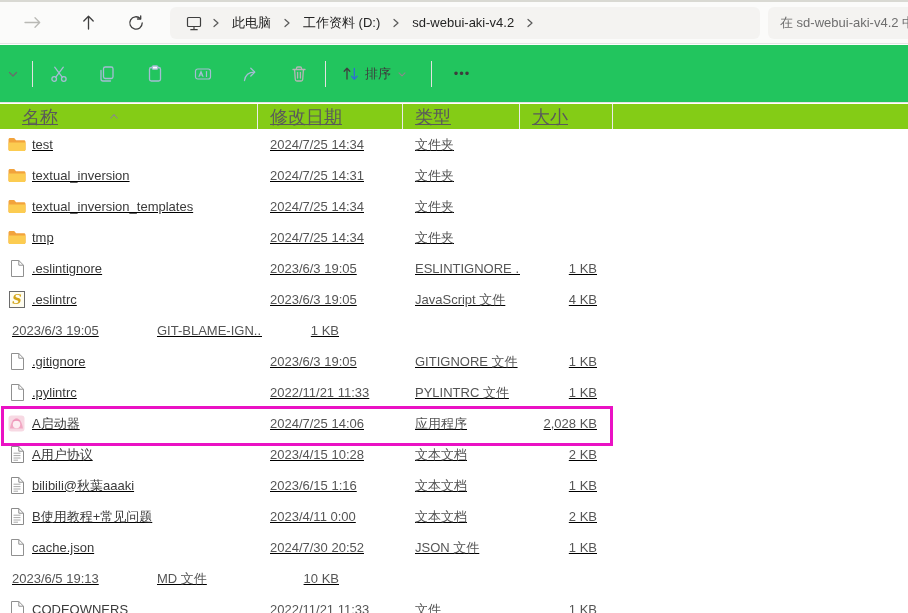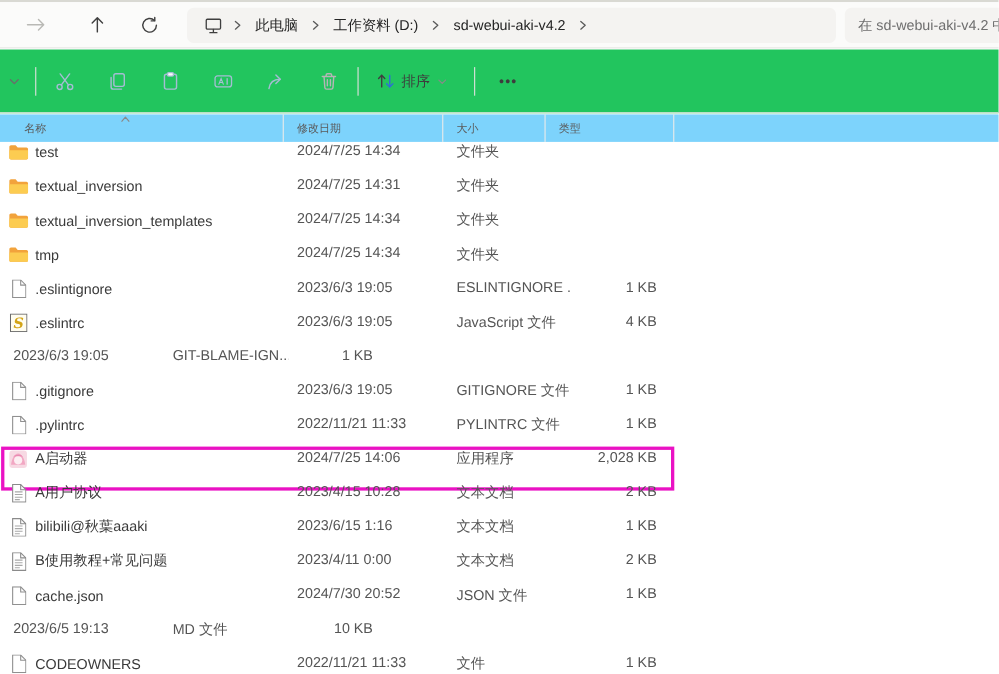--- a/index.html
+++ b/index.html
@@ -40,33 +40,33 @@
   .tb-btn.first { margin-left:2px; }
   .c-blue { color:#a5bdd3; }
   .c-gray { color:#b6b6b6; }
   .tb-text-btn { margin-left:6px; height:38px; display:flex; align-items:center; gap:5px;
     padding:0 9px; border-radius:4px; font-size:13px; color:#3d3d3d; flex:0 0 auto; }
   .tb-text-btn .chev { color:#8a8a8a; display:flex; align-items:center; }
   .tb-more { margin-left:10px; width:40px; height:38px; display:flex; align-items:center;
     justify-content:center; font-size:16px; color:#3d3d3d; letter-spacing:1px; }
 
   
-  .list-header { position:absolute; top:104px; left:0; width:100%; height:25px; background:#7dd3fc;
-    display:flex; font-size:10px; color:#5a5a5a; }
+  .list-header { position:absolute; top:104px; left:0; width:100%; height:25px; background:#84cc16;
+    display:flex; font-size:18px; color:#5a5a5a;text-decoration:underline; }
   .hcell { height:100%; display:flex; align-items:center; border-right:1px solid #ebebe9;
     position:relative; }
   .hc-name { width:258px; padding-left:22px; }
   .hc-date { width:145px; padding-left:12px; }
   .hc-type { width:117px; padding-left:12px; }
   .hc-size { width:93px; padding-left:12px; }
   .sort-caret { position:absolute; left:108px; top:0px; color:#8a8a8a; }
 
   
   .file-list { position:absolute; top:129px; left:0; width:100%; }
-  .row { height:31px; display:flex; align-items:flex-start; position:relative; }
+  .row { height:31px; display:flex; align-items:center; position:relative;text-decoration:underline; }
   .cell { font-size:13px; color:#555; white-space:nowrap; overflow:hidden; }
   .cell.name { width:258px; display:flex; align-items:center; padding-left:7px; color:#3a3a3a; }
   .cell.date { width:145px; padding-left:12px; }
   .cell.type { width:117px; padding-left:12px; }
   .cell.size { width:85px; text-align:right; padding-right:8px; }
   .ficon { width:19px; height:18px; display:flex; align-items:center; justify-content:center;
     margin-right:6px; flex:0 0 auto; }
   .row.hl::after { content:""; position:absolute; left:1px; top:-2px; width:606px; height:34px;
     border:3px solid var(--hl,#ea12c4); pointer-events:none; }
 </style>
@@ -209,25 +209,25 @@
       <span class="sort-caret">
         <svg width="12" height="8" viewBox="0 0 12 8" fill="none" stroke="currentColor" stroke-width="1.1" stroke-linejoin="round">
             <path d="M2.5 6.5 L6 2.5 9.5 6.5"></path>
           </svg>
       </span>
       <span>名称</span>
     </div>
     <div class="hcell hc-date">
       <span>修改日期</span>
     </div>
+    <div class="hcell hc-type">
+      <span>类型</span>
+    </div>
     <div class="hcell hc-size">
       <span>大小</span>
-    </div>
-    <div class="hcell hc-type">
-      <span>类型</span>
     </div>
   </div>
 
   <div class="file-list" id="file-list" style="--hl: #ea12c4;">
       <div class="row">
         <span class="cell name">
           <span class="ficon">
             <svg width="18" height="15" viewBox="0 0 18 15">
               <path d="M0.5 2.5 C0.5 1.7 1.2 1 2 1 H6.2 L8.1 3.2 H16 C16.8 3.2 17.5 3.9 17.5 4.7 V12.5 C17.5 13.3 16.8 14 16 14 H2 C1.2 14 0.5 13.3 0.5 12.5 Z" fill="#f2a33c"></path>
               <path d="M0.5 5.6 H17.5 V12.5 C17.5 13.3 16.8 14 16 14 H2 C1.2 14 0.5 13.3 0.5 12.5 Z" fill="#fccc51"></path>

